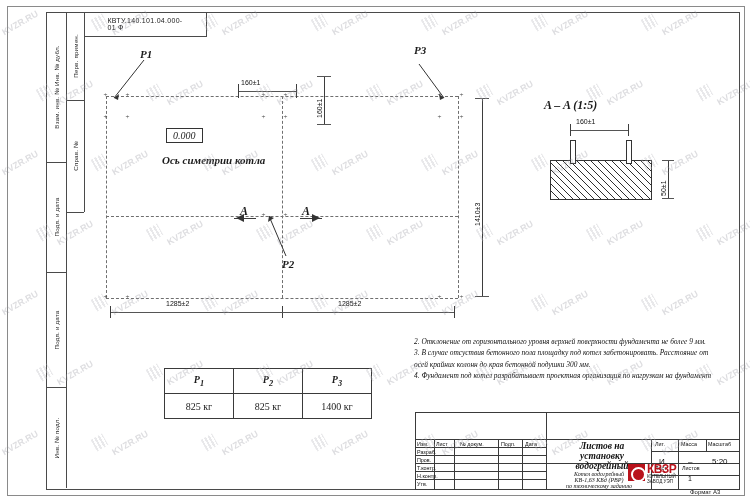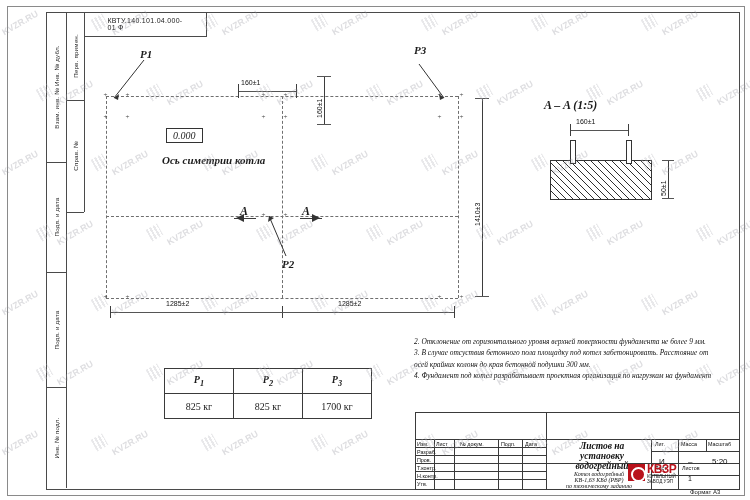--- a/index.html
+++ b/index.html
@@ -242,21 +242,21 @@
     <table class="ptable" style="left:80px;top:332px;">
       <tbody>
           <tr>
         <td class="head"><span>Р</span><sub>1</sub></td>
         <td class="head"><span>Р</span><sub>2</sub></td>
         <td class="head"><span>Р</span><sub>3</sub></td>
       </tr>
       <tr>
         <td>825 кг</td>
         <td>825 кг</td>
-        <td>1700 кг</td>
+        <td>1400 кг</td>
       </tr>
     </tbody>
       </table>
 
   </div>
 
   <div class="tb">
 
     <div class="h" style="left:0;top:26px;width:323px;"></div>
     <div class="h" style="left:0;top:34px;width:130px;"></div>

